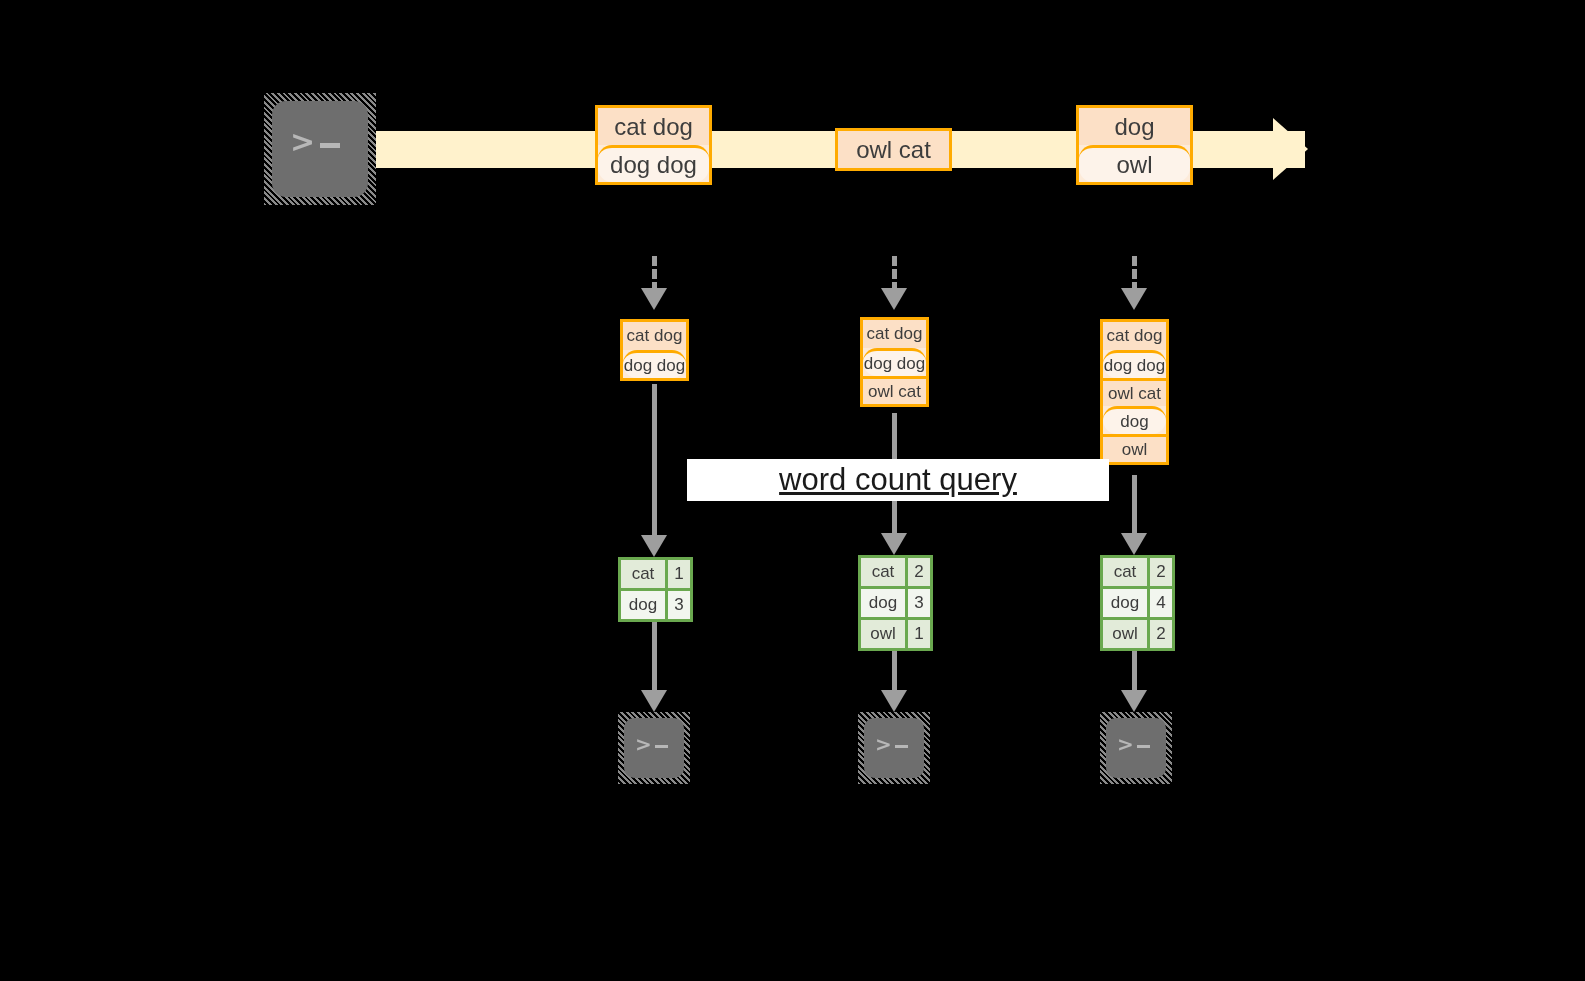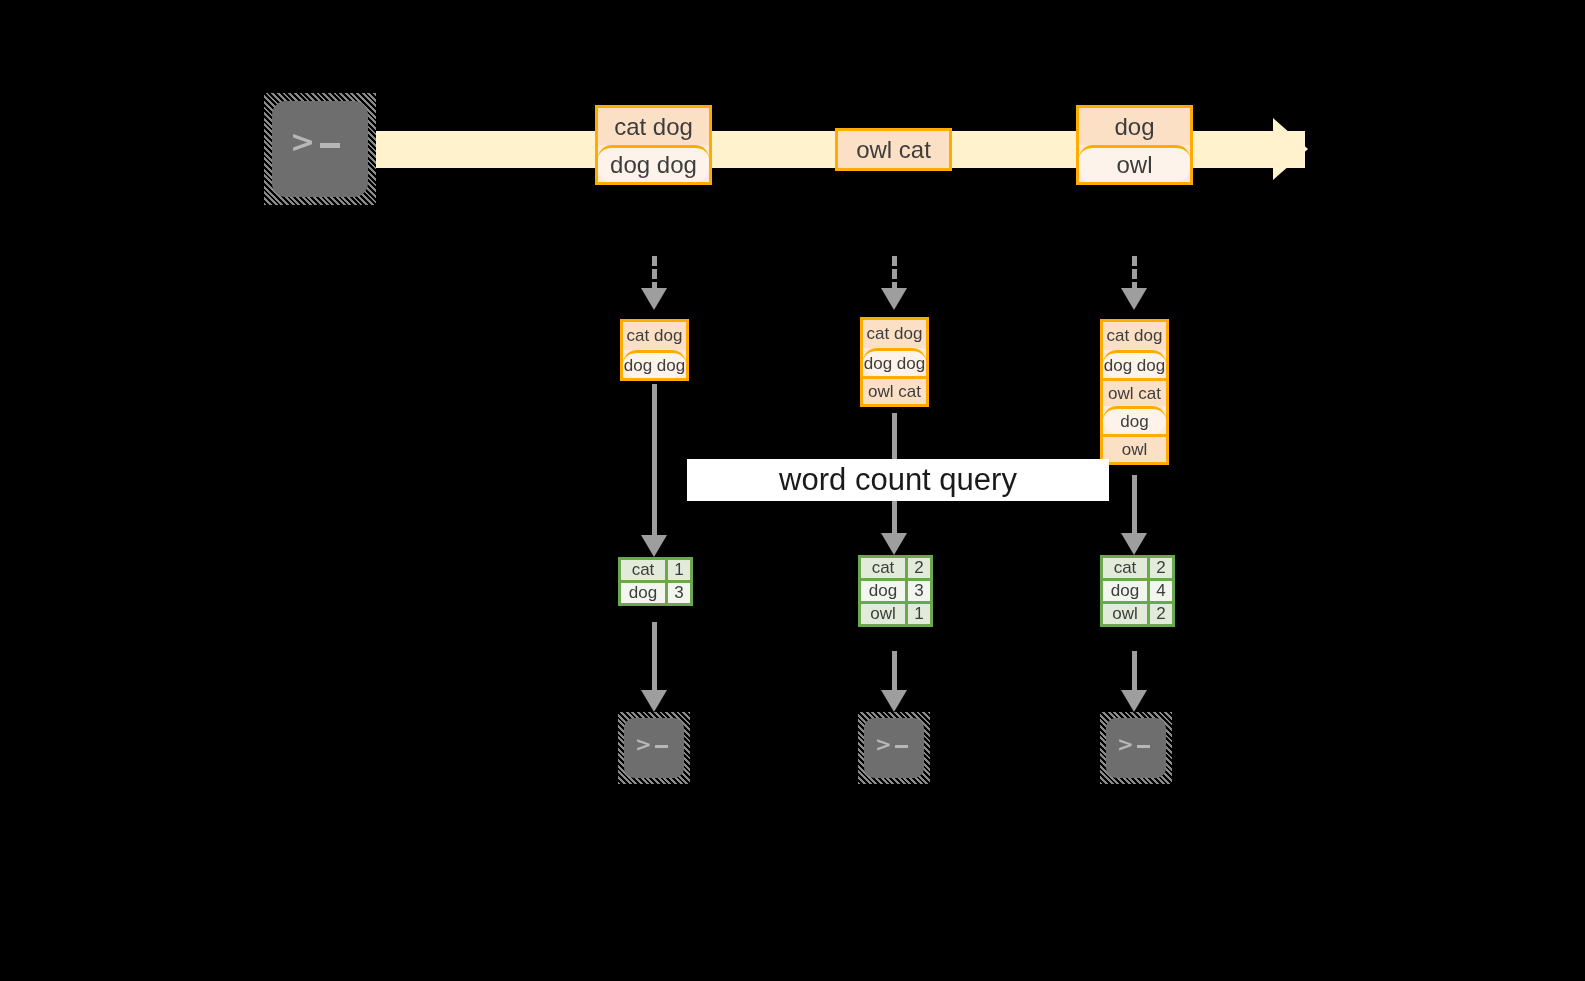--- a/index.html
+++ b/index.html
@@ -99,21 +99,21 @@
   .res-table {
     position: absolute;
     box-sizing: border-box;
     border: 3px solid #6aa84f;
     background: #eef5e9;
     display: flex;
     flex-direction: column;
   }
   .res-row {
     display: flex;
-    height: 20px;
+    height: 28px;
   }
   .res-row + .res-row { border-top: 3px solid #6aa84f; }
   .res-key, .res-val {
     box-sizing: border-box;
     display: flex;
     align-items: center;
     justify-content: center;
     font-size: 17px;
     color: #3d3d3d;
   }
@@ -145,20 +145,21 @@
   
   .query-label {
     position: absolute;
     background: #ffffff;
     color: #1a1a1a;
     font-size: 31px;
     display: flex;
     align-items: center;
     justify-content: center;
     white-space: nowrap;
+    text-decoration: underline;
   }
 </style>
 </head>
 <body>
 
 <div id="stage">
 
   <div class="stream-body" style="left:370px; top:131px; width:935px; height:37px;"></div>
   <div class="stream-head" style="left:1273px; top:118px;
               border-top:31px solid transparent;

